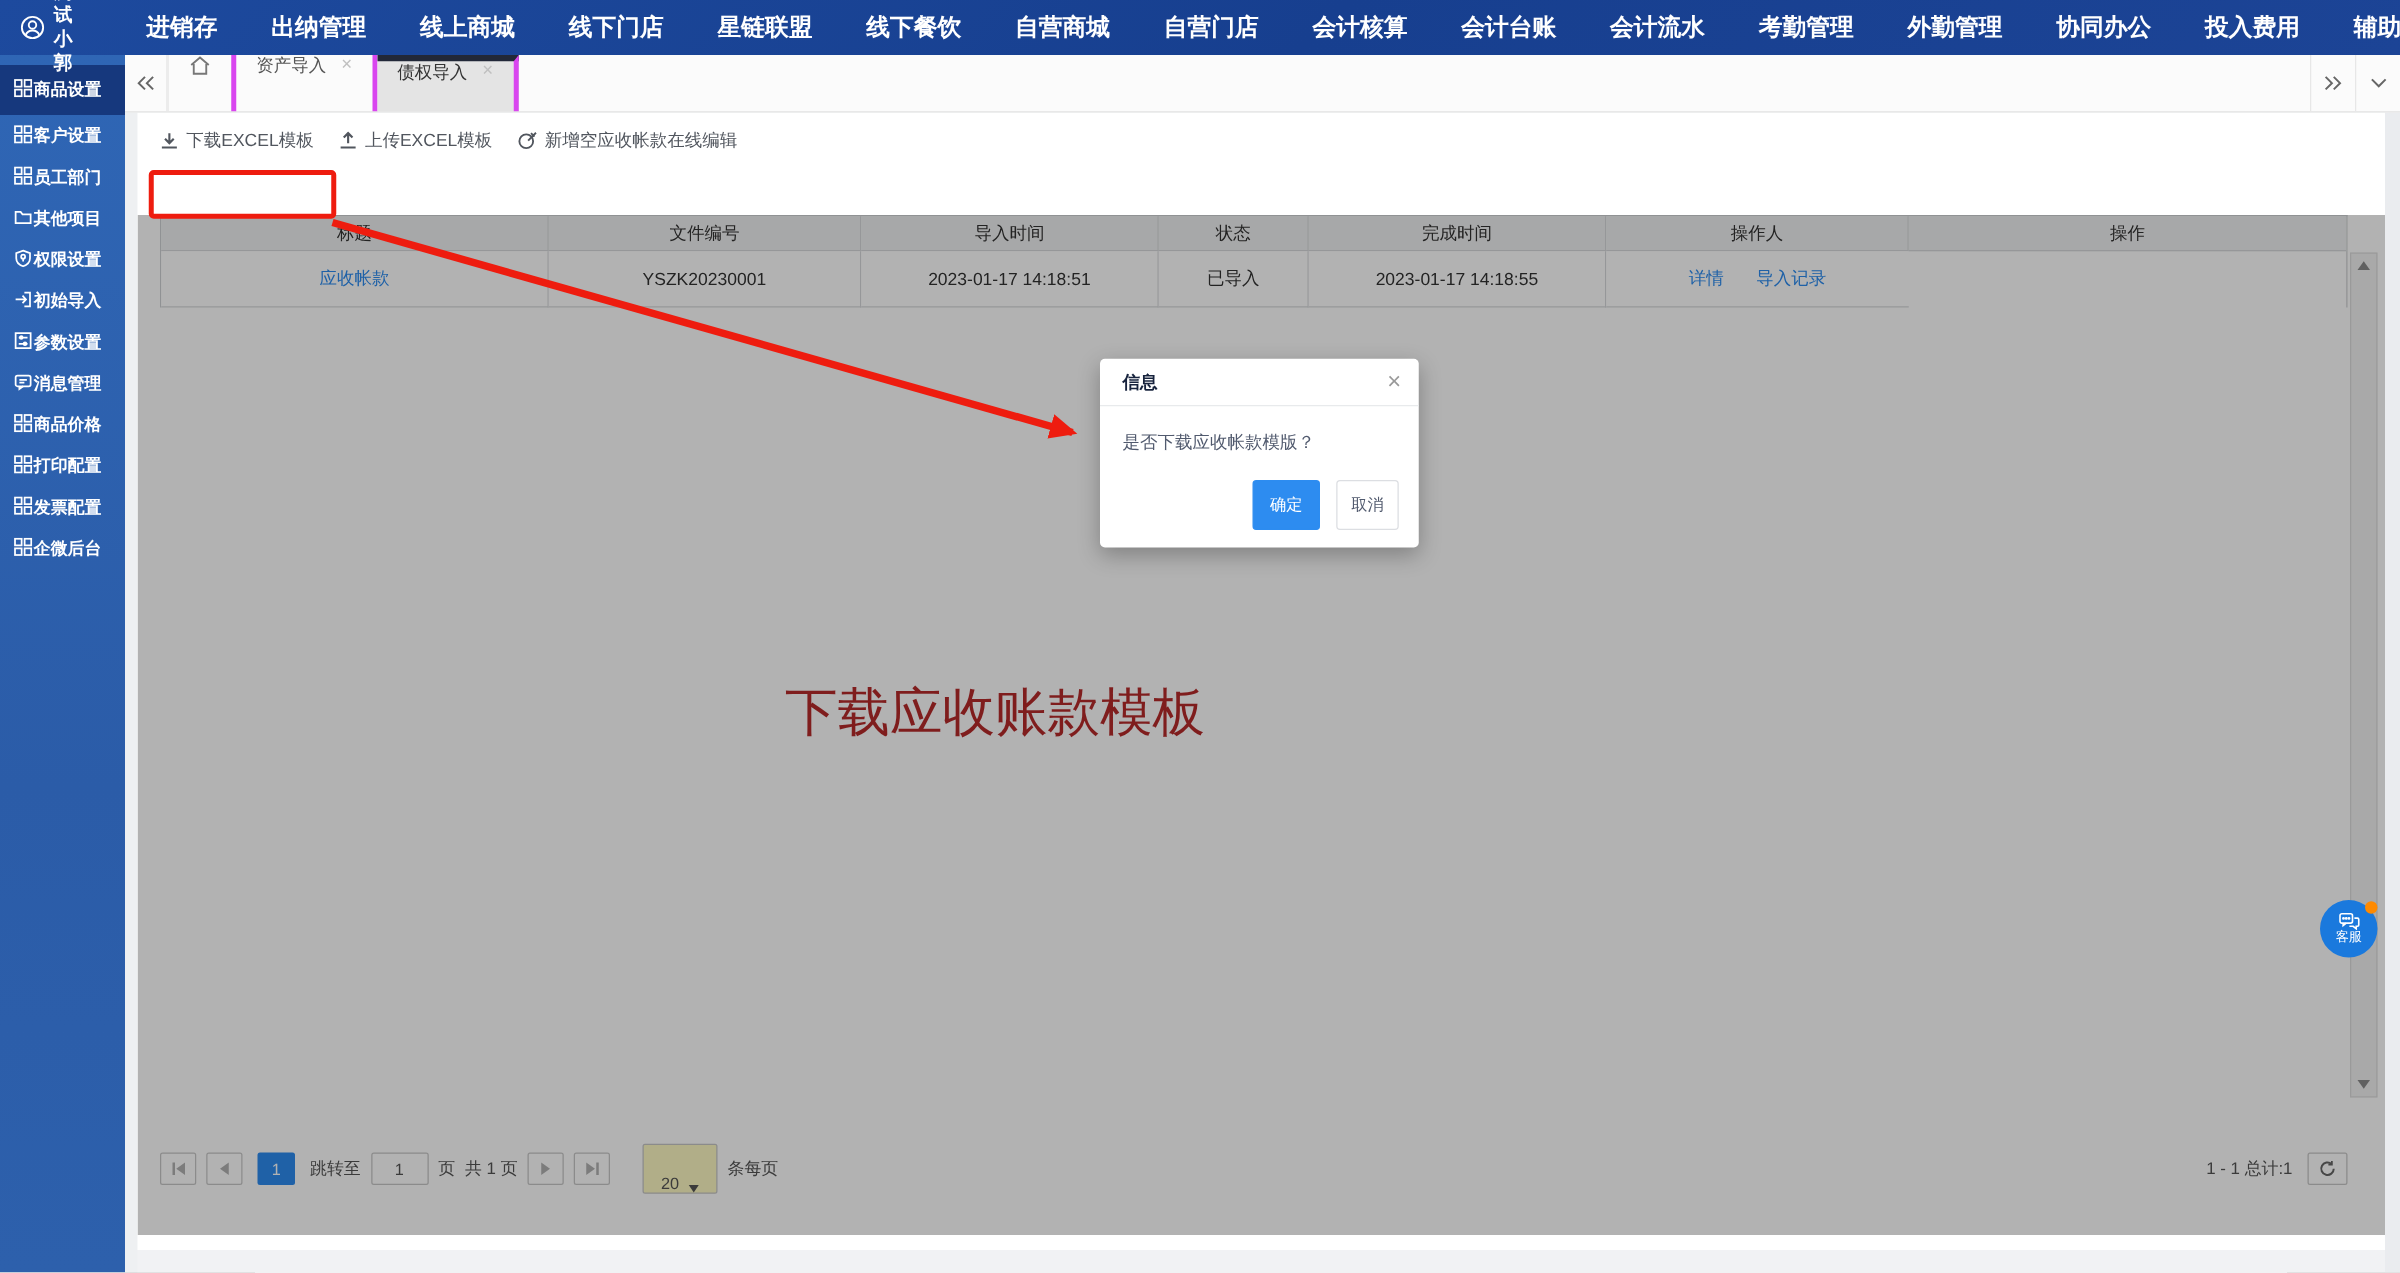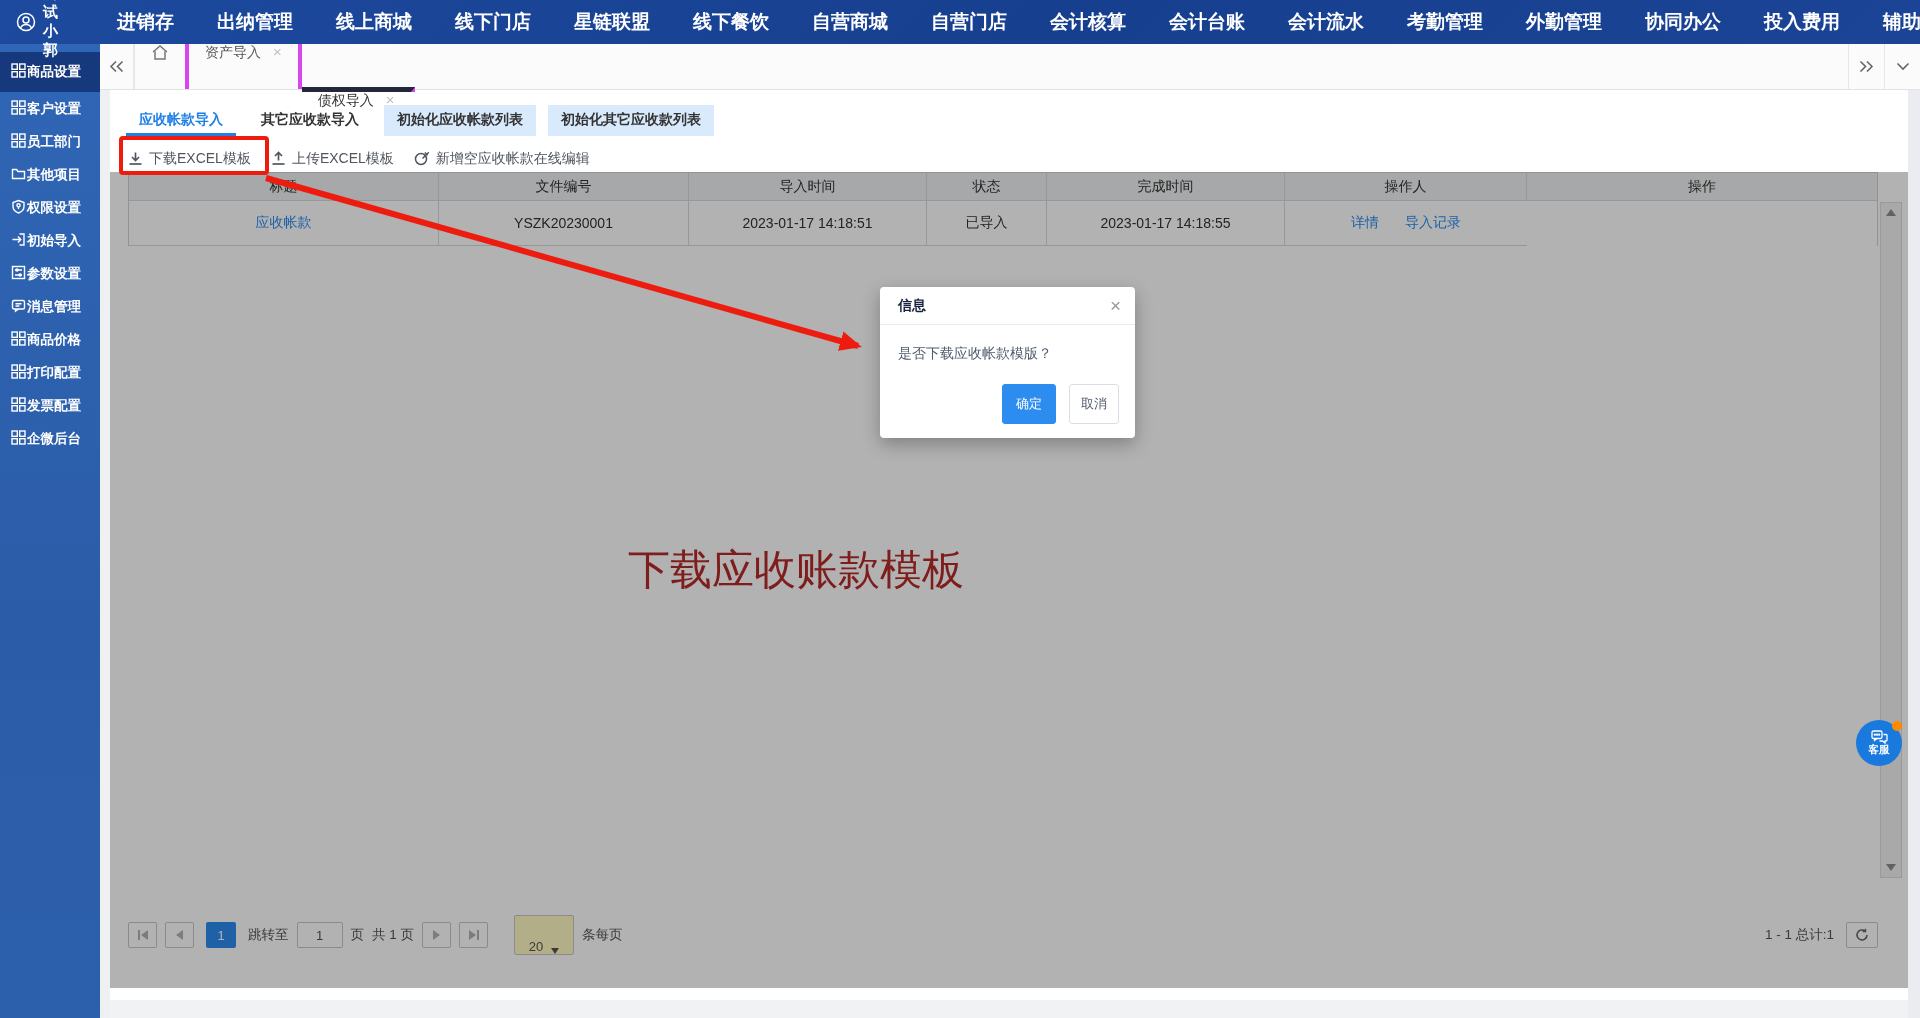--- a/index.html
+++ b/index.html
@@ -26,21 +26,21 @@
     color:#fff; font-size:13.5px; font-weight:700; cursor:pointer; white-space:nowrap; }
   .side-item.active { background:#16387d; height:40px; }
   .side-item svg { flex:0 0 auto; }
 
   
   .tabstrip { position:absolute; left:100px; top:44px; right:0; height:46px; background:#fbfbfb;
     border-bottom:1px solid #e2e2e2; display:flex; align-items:stretch; z-index:8; }
   .tbtn { width:34px; display:flex; align-items:center; justify-content:center; color:#666; cursor:pointer; border-right:1px solid #e7e7e7; }
   .tab { display:flex; align-items:flex-start; padding:0 16px; font-size:14px; color:#555; cursor:pointer; border-right:4px solid #d946ef; position:relative; }
   .tab .close { margin-left:12px; color:#c0c0c0; font-size:15px; line-height:1; }
-  .tab.active { background:#e4e4e4; border-top:5px solid #222838; color:#333;margin-top:43px; }
+  .tab.active { background:#e4e4e4; border-top:5px solid #222838; color:#333; }
   .tab.home { border-left:1px solid #e7e7e7; }
   .strip-right { margin-left:auto; display:flex; align-items:stretch; }
   .strip-right .tbtn { border-left:1px solid #e7e7e7; border-right:none; width:36px; }
 
   
   .card { position:absolute; left:110px; top:90px; width:1798px; height:910px; background:#fff; z-index:5; }
   .subtabs { display:flex; align-items:flex-end; gap:12px; padding:12px 16px 0 16px; height:46px; }
   .subtab { height:31px; line-height:29px; padding:0 13px; font-size:14px; font-weight:700; color:#333; cursor:pointer; white-space:nowrap; }
   .subtab.active { color:#2080e8; border-bottom:3px solid #2080e8; }
   .subtab.highlight { background:#d8eafc; }
@@ -94,21 +94,21 @@
   .modal-close { margin-left:auto; color:#999; font-size:19px; cursor:pointer; line-height:1; }
   .modal-body { padding:20px 18px 0 18px; font-size:14px; color:#515a6e; }
   .modal-foot { margin-top:auto; display:flex; justify-content:flex-end; gap:13px; padding:0 16px 14px 0; }
   .btn { height:40px; border-radius:3px; font-size:13px; display:flex; align-items:center; justify-content:center; cursor:pointer; }
   .btn-primary { width:54px; background:#2d8cf0; color:#fff; border:1px solid #2d8cf0; }
   .btn-default { width:50px; background:#fff; color:#515a6e; border:1px solid #dcdee2; }
 
   
   .service { position:absolute; left:1856px; top:720px; width:46px; height:46px; border-radius:50%; background:#1a79dd; z-index:60;
     display:flex; flex-direction:column; align-items:center; justify-content:center; color:#fff; cursor:pointer; }
-  .service .lbl { font-size:10.5px; margin-top:-1px;font-weight:bold; }
+  .service .lbl { font-size:10.5px; margin-top:-1px; }
   .service .dot { position:absolute; right:0px; top:1px; width:10px; height:10px; border-radius:50%; background:#ff8a00; }
 
   .bottom-strip { position:absolute; left:110px; right:0; bottom:0; height:18px; background:#f1f2f4; }
   .right-strip { position:absolute; right:0; top:90px; width:12px; bottom:0; background:#eaecef; }
 </style>
 </head>
 <body>
 
 <div class="page">
 
@@ -285,26 +285,20 @@
       <div class="tbtn">
         <svg width="14" height="9" viewBox="0 0 14 9" fill="none" stroke="#666" stroke-width="1.6">
             <path d="M1.5 1.5 7 7l5.5-5.5"></path>
           </svg>
       </div>
     </div>
   </div>
 
   <div class="card">
 
-    <div class="subtabs">
-      <div class="subtab active">应收帐款导入</div>
-      <div class="subtab">其它应收款导入</div>
-      <div class="subtab highlight">初始化应收帐款列表</div>
-      <div class="subtab highlight">初始化其它应收款列表</div>
-    </div>
 
     <div class="toolbar">
       <div class="tool-btn">
         <svg width="15" height="15" viewBox="0 0 15 15" fill="none" stroke="#51565e" stroke-width="1.7">
             <path d="M7.5 1.5v8M4 6l3.5 3.5L11 6"></path>
             <path d="M1.5 13h12"></path>
           </svg>
         <span>下载EXCEL模板</span>
       </div>
       <div class="tool-btn">

